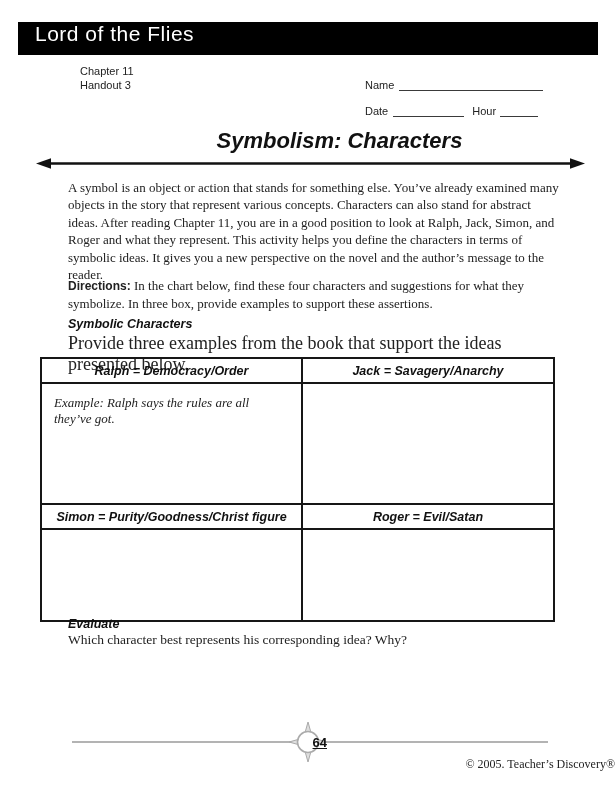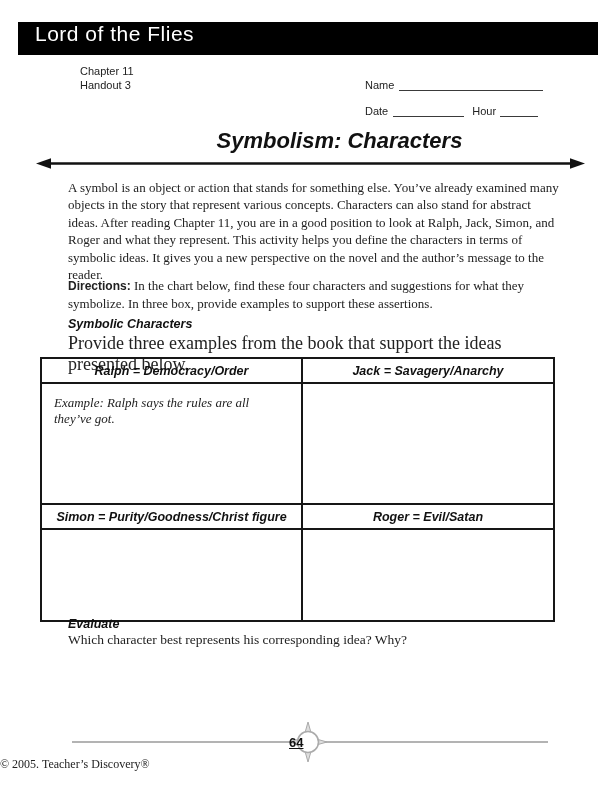--- a/index.html
+++ b/index.html
@@ -86,24 +86,24 @@
   .evaluate-heading{
     left:68px;top:617px;font-family:"Liberation Sans", sans-serif;
     font-weight:bold;font-style:italic;font-size:12.5px;color:#111;
   }
   .evaluate-question{left:68px;top:632px;width:500px;font-size:13.5px;color:#222;}
 
   
   .footer-line{left:72px;top:741px;width:476px;height:2px;background:#b3b3b3;}
   .compass{left:289px;top:722px;width:38px;height:40px;}
   .page-num{
-    position:absolute;left:0;top:13px;width:38px;text-align:left;
+    position:absolute;left:0;top:13px;width:38px;text-align:right;
     font-family:"Liberation Sans", sans-serif;font-weight:bold;font-size:13px;color:#111;text-decoration:underline;
   }
-  .copyright{left:0;top:757px;width:615px;text-align:left;font-size:12px;color:#222;}
+  .copyright{left:0;top:757px;width:615px;text-align:right;font-size:12px;color:#222;}
 </style>
 </head>
 <body>
 
 <div class="abs header-bar">
   <span class="title">Lord of the Flies</span>
 </div>
 
 <div class="abs meta">
   <div>Chapter 11</div>

